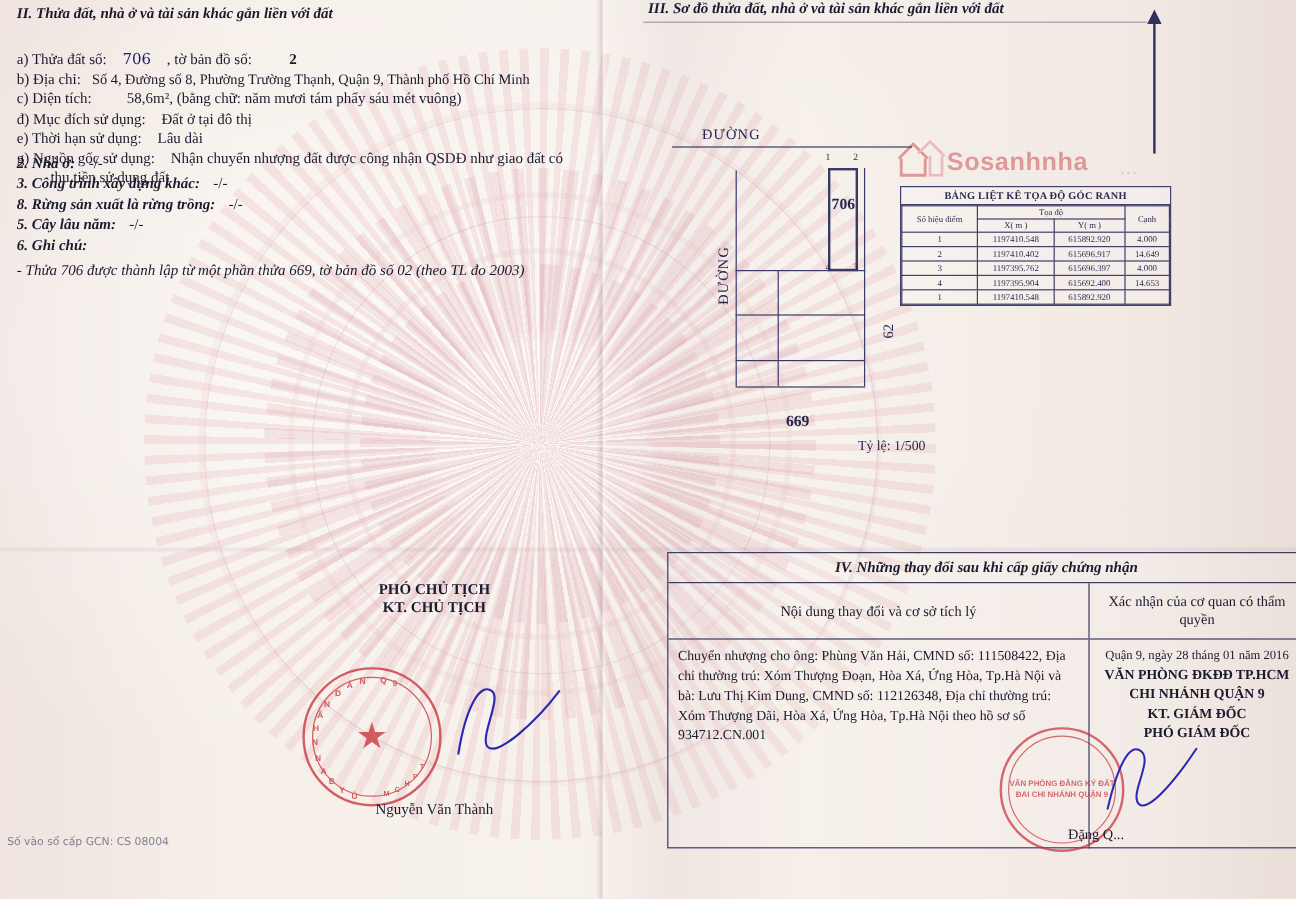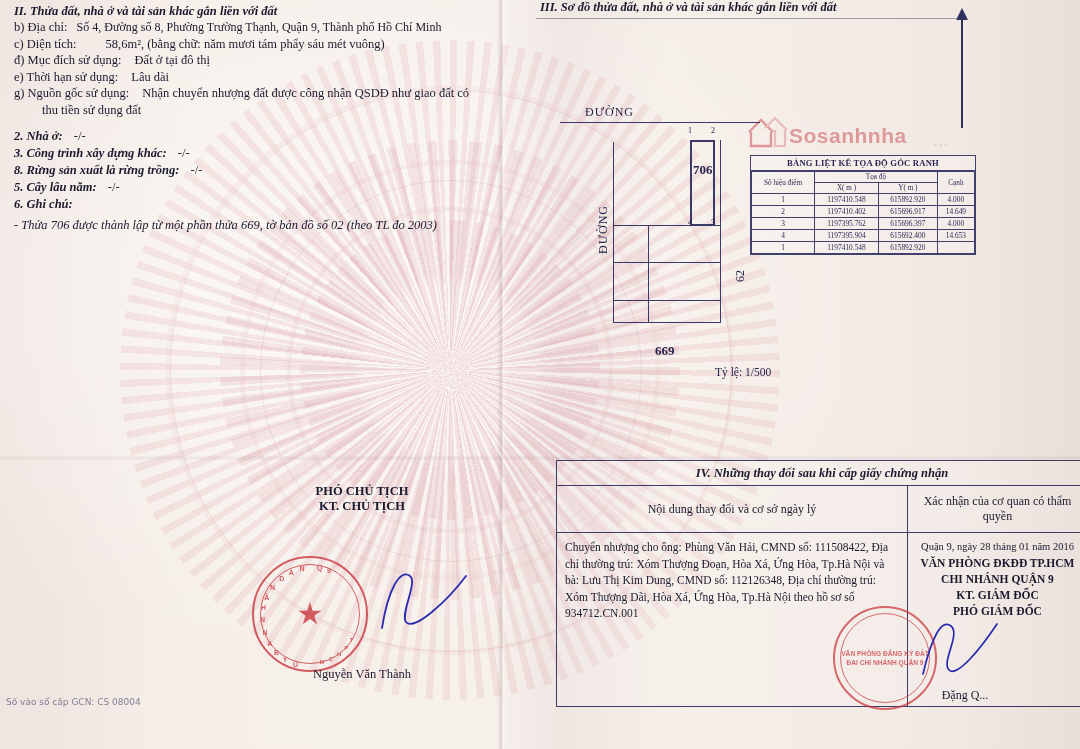--- a/index.html
+++ b/index.html
@@ -126,40 +126,46 @@
   #sec4 .subhead{height:46px;display:flex;align-items:center;justify-content:center;text-align:center;font-size:12px;border-bottom:1px solid #3b3b66;padding:0 6px;line-height:15px;}
   #sec4 .body{padding:6px 8px;font-size:11.5px;line-height:16.5px;}
   #sec4 .c2 .body{text-align:center;font-size:11.5px;line-height:16px;}
   .b{font-weight:bold;}
   #stamp2{
     position:absolute;left:833px;top:606px;width:100px;height:100px;border-radius:50%;border:2.2px solid #c9343c;opacity:.72;
   }
   #stamp2:before{content:"";position:absolute;inset:5px;border-radius:50%;border:1px solid #c9343c;}
   #stamp2 .t{position:absolute;left:50%;top:50%;transform:translate(-50%,-50%);width:92px;text-align:center;font-size:6.6px;color:#c9343c;font-family:"Liberation Sans",sans-serif;font-weight:bold;line-height:9px;}
   #bluesign2{position:absolute;left:915px;top:612px;width:90px;height:75px;}
-  #signname2{position:absolute;left:890px;top:688px;width:150px;text-align:center;font-size:12px;}
+  #signname2{position:absolute;left:890px;top:688px;width:150px;font-size:12px;}
 
   
   #bottomcode{position:absolute;left:6px;top:697px;font-size:9px;color:#5a5a7a;opacity:.75;font-family:"DejaVu Sans",sans-serif;}
 </style>
 </head>
 <body>
 
 <div id="paper"></div>
 <div id="rosette"></div>
 <div id="rosette2"></div>
 <div id="rosette3"></div>
 <div class="wmring" style="left:170px;top:90px;width:560px;height:560px;"></div>
 <div class="wmring" style="left:260px;top:180px;width:380px;height:380px;"></div>
 <div id="fold"></div>
 <div id="fold2"></div>
 
 <div id="leftcol">
   <div class="sec-title row">II. Thửa đất, nhà ở và tài sản khác gắn liền với đất</div>
 
+  <div class="row line" style="margin-top:22px;">
+    <span>a) Thửa đất số:</span>
+    <span class="hand" style="padding:0 10px;">706</span>
+    <span>, tờ bản đồ số:</span>
+    <span class="b" style="padding-left:28px;">2</span>
+  </div>
 
   <div class="row line" style="margin-top:1px;">
     <span>b) Địa chỉ:</span>
     <span style="padding-left:6px;font-size:12px;">Số 4, Đường số 8, Phường Trường Thạnh, Quận 9, Thành phố Hồ Chí Minh</span>
   </div>
 
   <div class="row line">
     <span>c) Diện tích:</span>
     <span style="padding-left:26px;">58,6m², (bằng chữ: năm mươi tám phẩy sáu mét vuông)</span>
   </div>
@@ -338,21 +344,21 @@
 <svg id="bluesign" viewBox="0 0 110 80">
   <path d="M12 68 C18 30, 30 8, 40 16 C48 22, 30 54, 36 62 C44 72, 78 40, 96 16" fill="none" stroke="#2a2ab0" stroke-width="1.8" stroke-linecap="round"></path>
 </svg>
 
 <div id="signname">Nguyễn Văn Thành</div>
 
 <div id="sec4">
   <div class="head">IV. Những thay đổi sau khi cấp giấy chứng nhận</div>
   <div class="cols">
     <div class="c1">
-      <div class="subhead">Nội dung thay đổi và cơ sở ngày lý</div>
+      <div class="subhead">Nội dung thay đổi và cơ sở tích lý</div>
       <div class="body">Chuyển nhượng cho ông: Phùng Văn Hải, CMND số: 111508422, Địa chỉ thường trú: Xóm Thượng Đoạn, Hòa Xá, Ứng Hòa, Tp.Hà Nội và bà: Lưu Thị Kim Dung, CMND số: 112126348, Địa chỉ thường trú: Xóm Thượng Dãi, Hòa Xá, Ứng Hòa, Tp.Hà Nội theo hồ sơ số 934712.CN.001</div>
     </div>
     <div class="c2">
       <div class="subhead">Xác nhận của cơ quan có thẩm quyền</div>
       <div class="body">
         <div style="font-size:10.5px;">Quận 9, ngày 28 tháng 01 năm 2016</div>
         <div class="b">VĂN PHÒNG ĐKĐĐ TP.HCM</div>
         <div class="b">CHI NHÁNH QUẬN 9</div>
         <div class="b">KT. GIÁM ĐỐC</div>
         <div class="b">PHÓ GIÁM ĐỐC</div>

